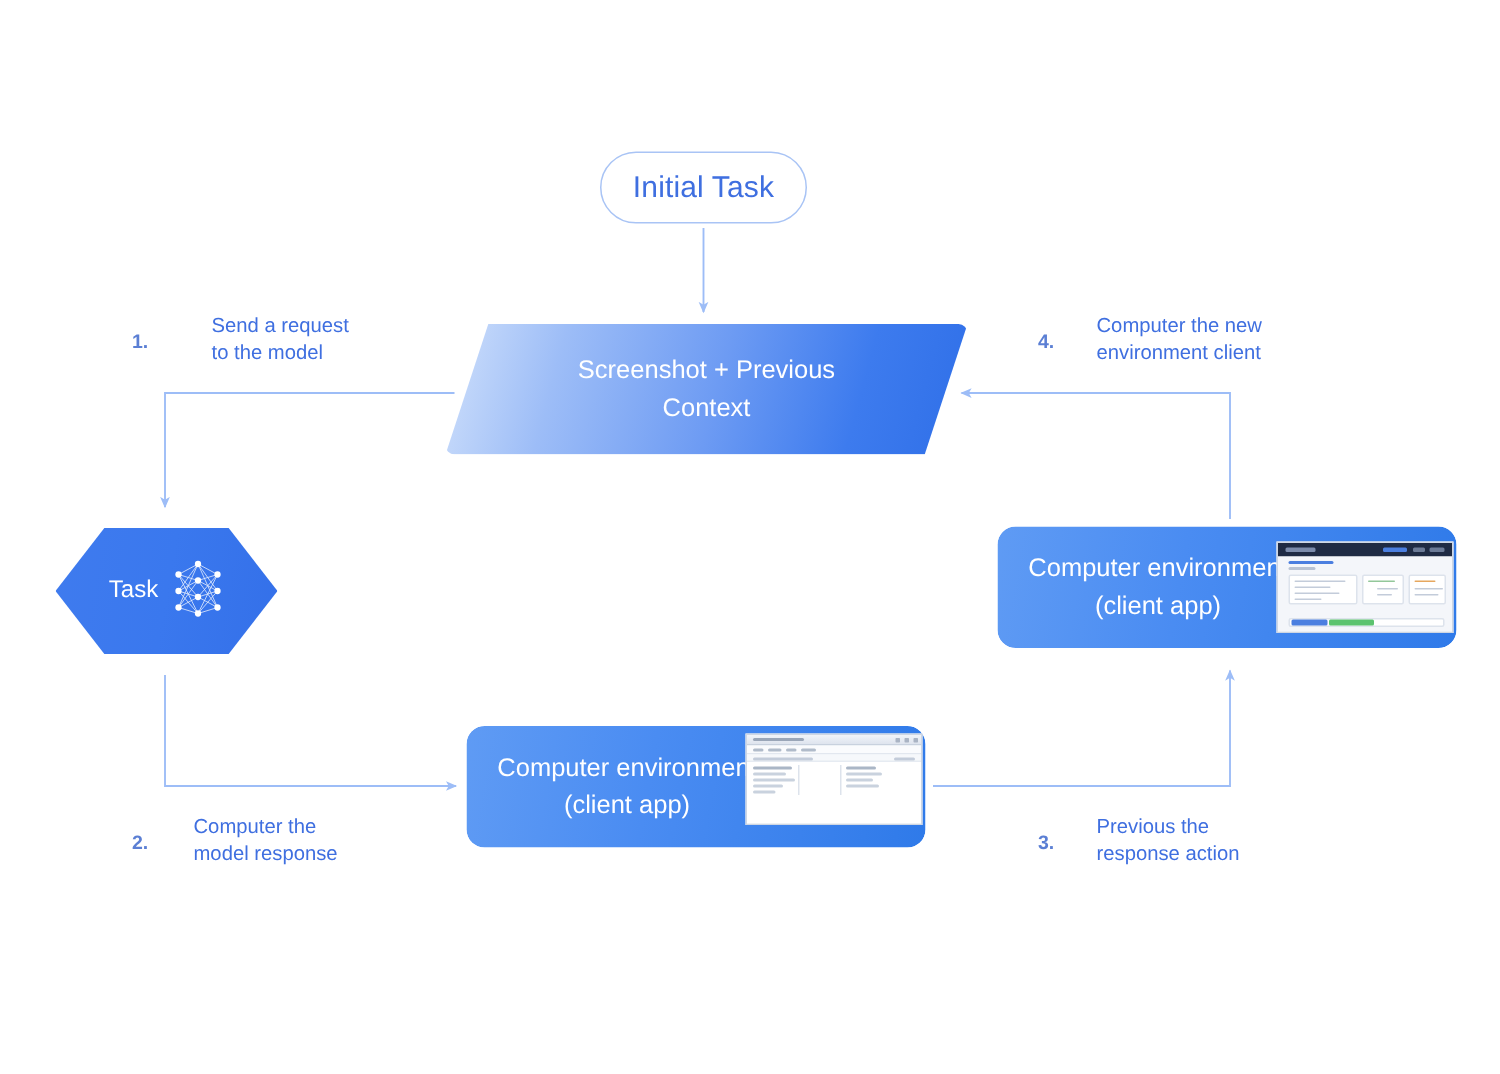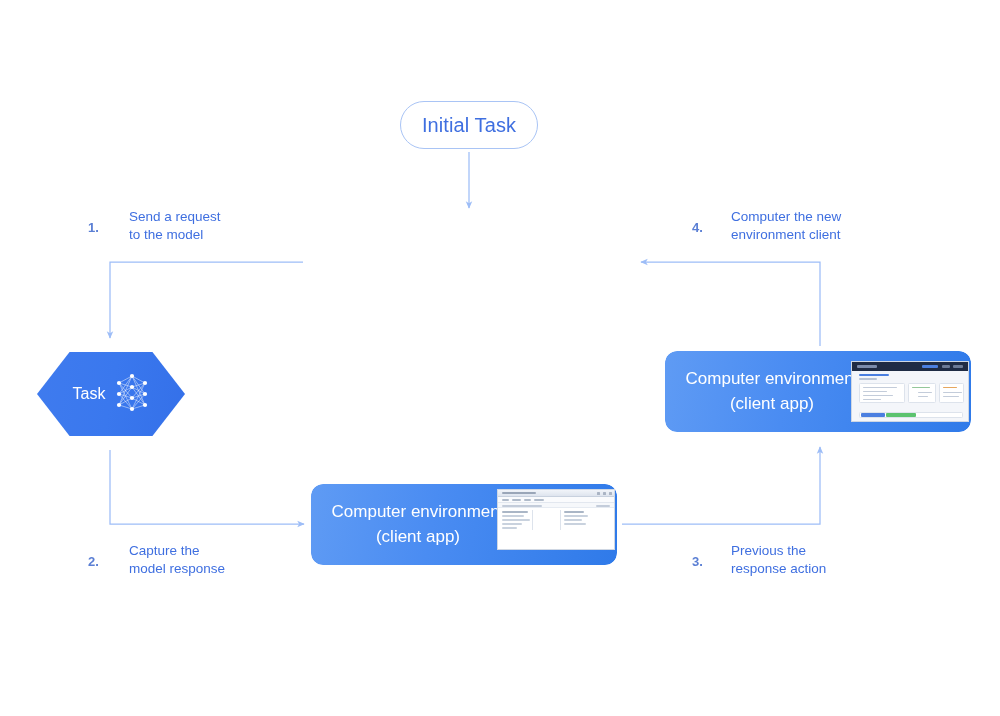--- a/index.html
+++ b/index.html
@@ -149,21 +149,21 @@
   }
   .step .num{
     position:absolute;
     color:#5b7fd4;
     font-size:13px;
     font-weight:700;
   }
   .step .body{ display:block; white-space:nowrap; }
   #step1{ left:88px; top:208px; }
   #step1 .num{ left:0; top:11px; }
-  #step1 .body{ margin-left:41px; }
+  #step1 .body{ margin-left:53px; }
   #step2{ left:88px; top:542px; }
   #step2 .num{ left:0; top:11px; }
   #step2 .body{ margin-left:41px; }
   #step3{ left:692px; top:542px; }
   #step3 .num{ left:0; top:11px; }
   #step3 .body{ margin-left:39px; }
   #step4{ left:692px; top:208px; }
   #step4 .num{ left:0; top:11px; }
   #step4 .body{ margin-left:39px; }
 </style>
@@ -189,20 +189,27 @@
       <path d="M622,524 L820,524 L820,447" marker-end="url(#ah)"></path>
 
       <path d="M820,346 L820,262 L641,262" marker-end="url(#ah)"></path>
     </g>
   </svg>
 
   <div class="pill">
     <span>Initial Task</span>
   </div>
 
+  <div class="para">
+    <div class="shape"></div>
+    <div class="label">
+      <span>Screenshot + Previous</span>
+      <span>Context</span>
+    </div>
+  </div>
 
   <div class="hex">
     <div class="shape"></div>
     <div class="inner">
       <span class="txt">Task</span>
       <svg class="nn" viewBox="0 0 34 44" xmlns="http://www.w3.org/2000/svg">
         <g stroke="#ffffff" stroke-width="0.55" opacity="0.85" fill="none">
           <path d="M4,11 L17,4 M4,11 L17,15 M4,11 L17,26 M4,11 L17,37
                    M4,22 L17,4 M4,22 L17,15 M4,22 L17,26 M4,22 L17,37
                    M4,33 L17,4 M4,33 L17,15 M4,33 L17,26 M4,33 L17,37"></path>
@@ -309,21 +316,21 @@
   </div>
 
   <div class="step" id="step1">
     <span class="num">1.</span>
     <span class="body">Send a request</span>
     <span class="body">to the model</span>
   </div>
 
   <div class="step" id="step2">
     <span class="num">2.</span>
-    <span class="body">Capture the</span>
+    <span class="body">Computer the</span>
     <span class="body">model response</span>
   </div>
 
   <div class="step" id="step3">
     <span class="num">3.</span>
     <span class="body">Previous the</span>
     <span class="body">response action</span>
   </div>
 
   <div class="step" id="step4">

